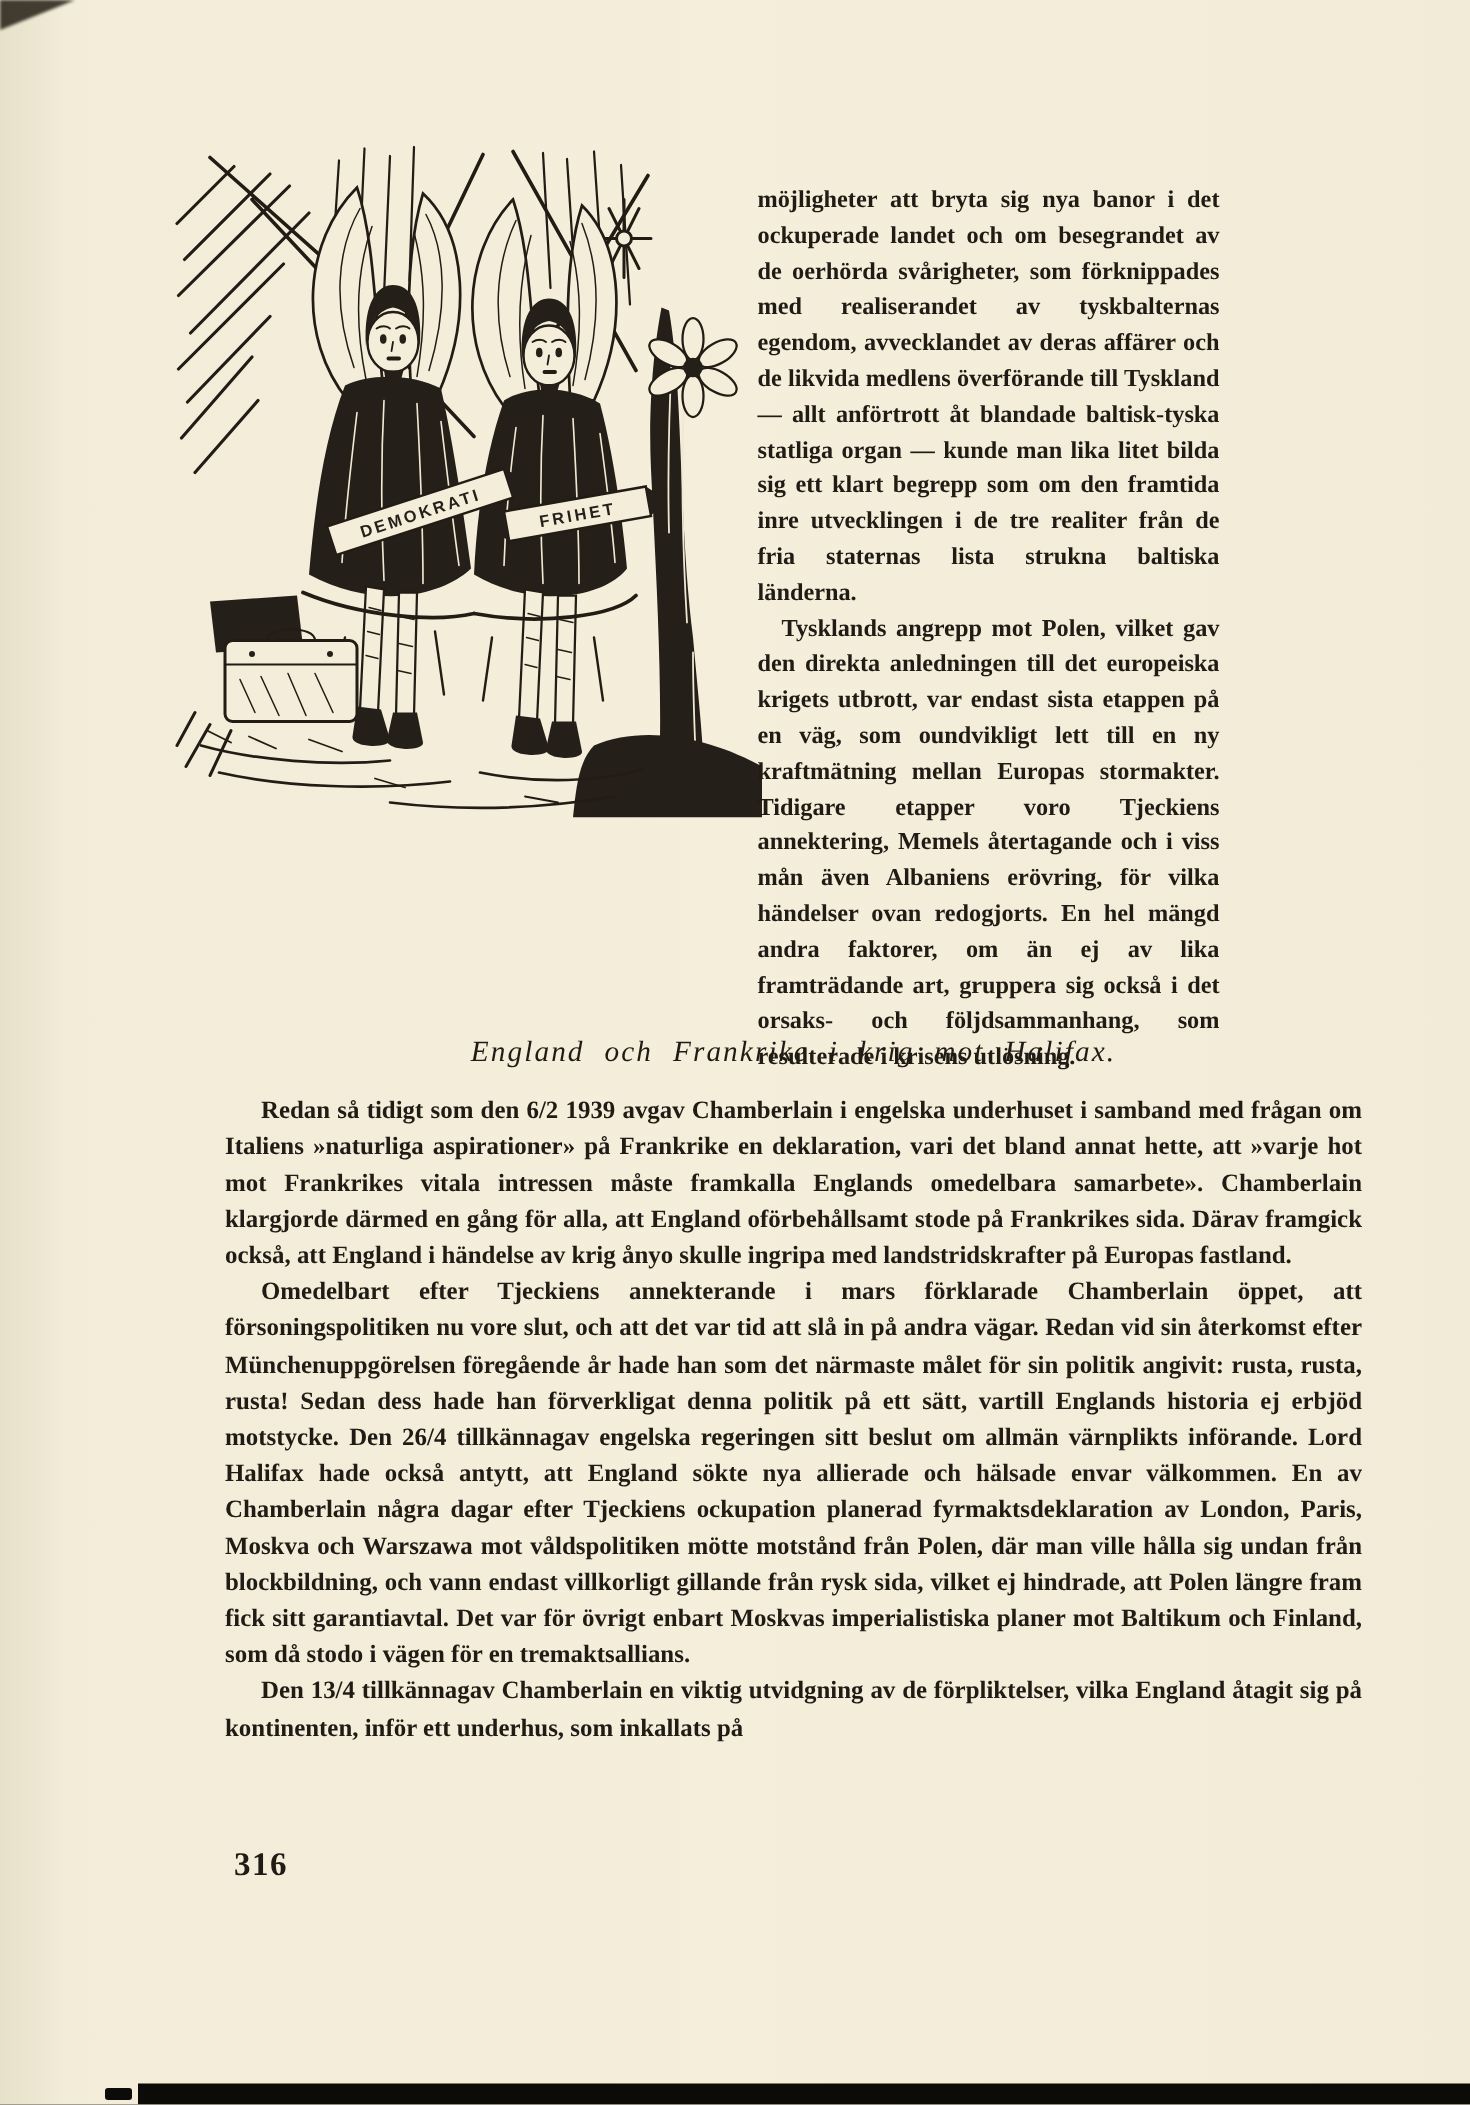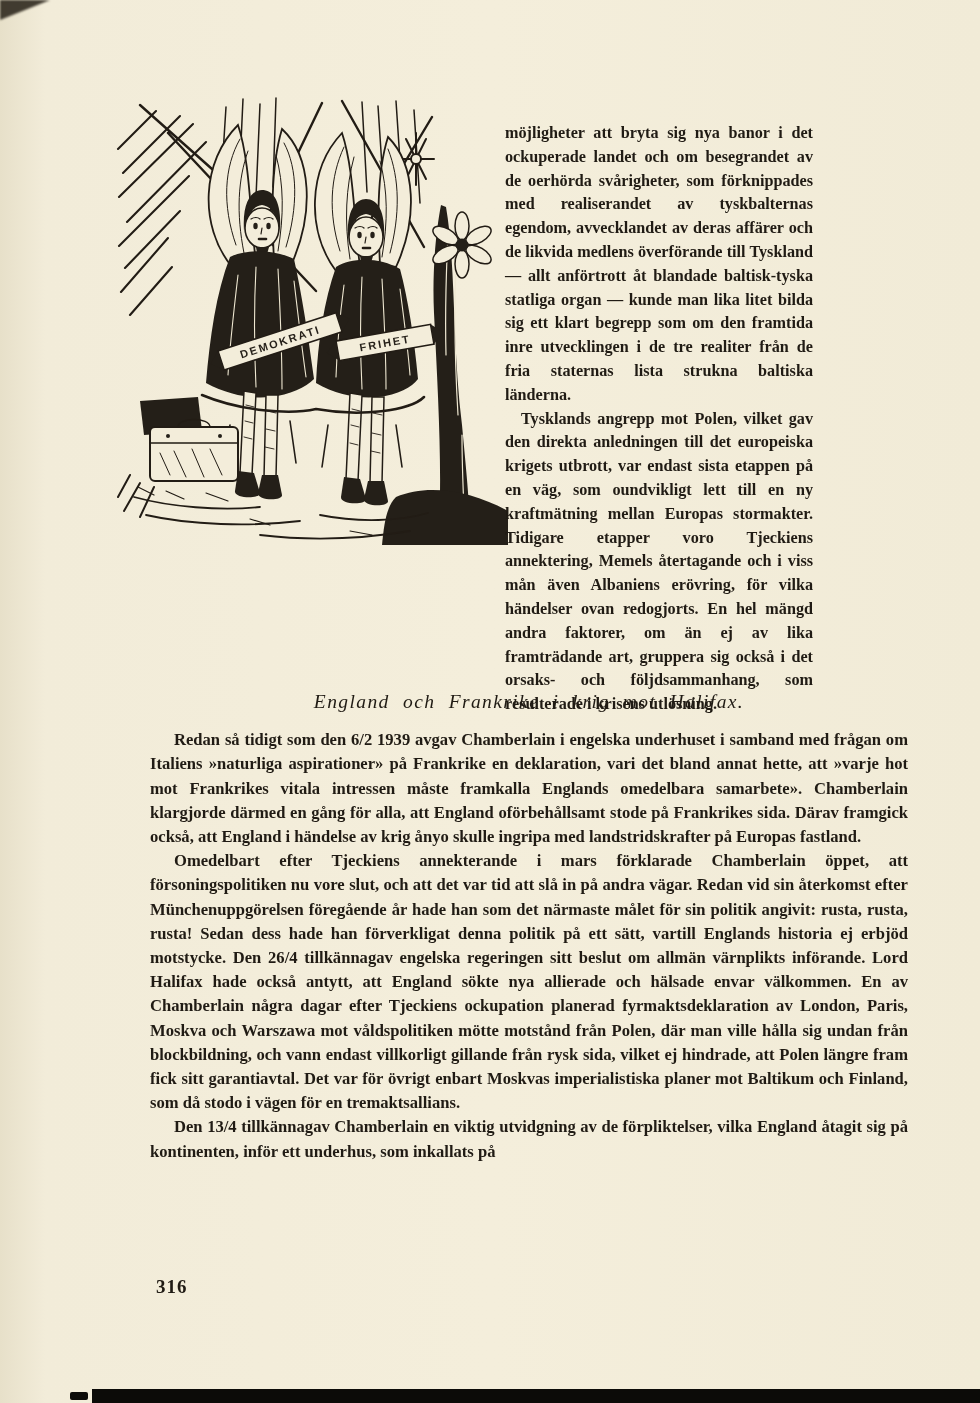--- a/index.html
+++ b/index.html
@@ -60,22 +60,22 @@
     text-align: center;
     font-style: italic;
     font-weight: normal;
     font-size: 19.5px;
     letter-spacing: 1.4px;
     word-spacing: 7px;
     margin: 0 0 14px 0;
   }
   .main-block p { margin: 0; text-indent: 24px; }
   .page-number {
-    position: absolute; left: 156px; top: 1276px;
-    font-size: 19px; font-weight: bold;
+    position: absolute; left: 156px; top: 1230px;
+    font-size: 22px; font-weight: bold;
     letter-spacing: 1px;
   }
   .bottom-bar {
     position: absolute; left: 92px; top: 1389px;
     width: 888px; height: 14px;
     background: #0c0b08;
   }
   .bottom-bar-frag {
     position: absolute; left: 70px; top: 1392px;
     width: 18px; height: 8px;

